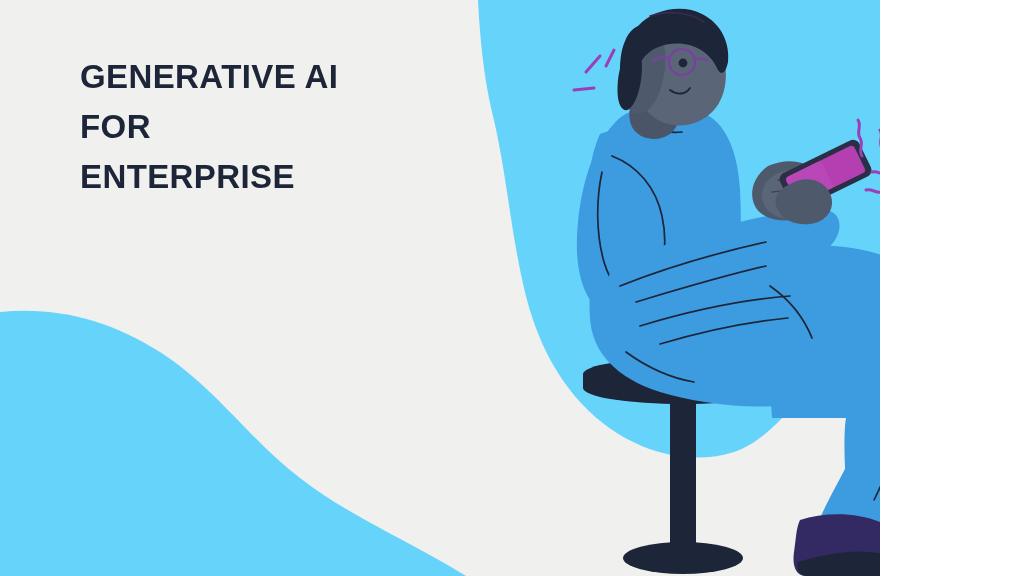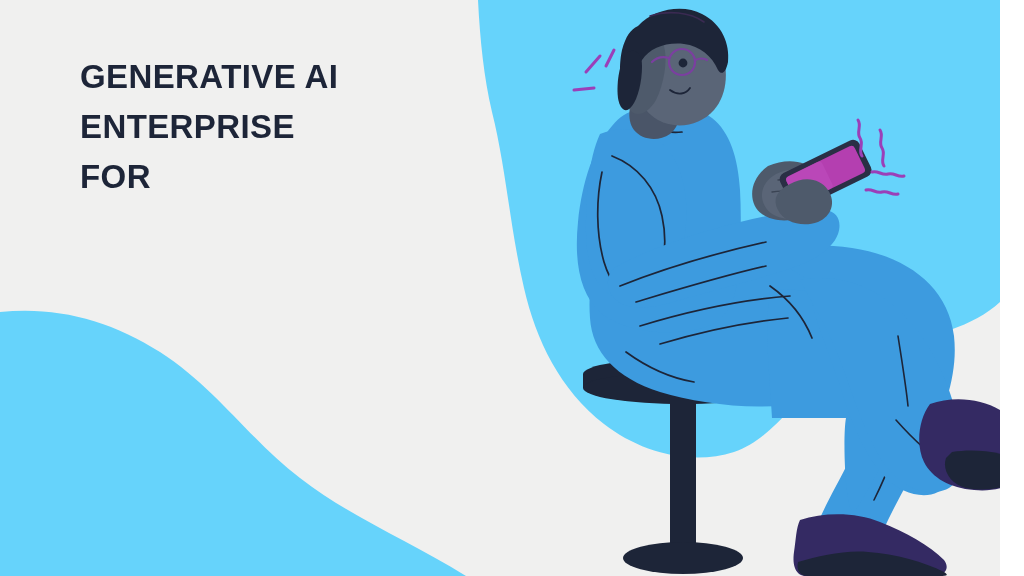--- a/index.html
+++ b/index.html
@@ -2,25 +2,26 @@
 <html><head>
 <meta charset="utf-8">
 <style>
   html, body {
     margin: 0;
     padding: 0;
     background: #ffffff;
   }
   #slide {
     position: relative;
-    width: 1000px;
+    width: 832px;
     height: 576px;
     overflow: hidden;
     background: #86efac;
     font-family: "Liberation Sans", sans-serif;
+    padding-left: 48px;
   }
   #bg-svg, #art-svg {
     position: absolute;
     top: 0;
     left: 0;
     width: 1024px;
     height: 576px;
     display: block;
   }
   #title-block {
@@ -180,17 +181,17 @@
     <g stroke="#9b3fb8" stroke-width="3" stroke-linecap="round" fill="none">
       <path d="M 586 72 L 600 56"></path>
       <path d="M 606 66 L 614 50"></path>
       <path d="M 574 90 L 594 88"></path>
     </g>
 
   </svg>
 
   <div id="title-block">
     <span class="title-line">GENERATIVE AI</span>
+    <span class="title-line">FOR</span>
     <span class="title-line">ENTERPRISE</span>
-    <span class="title-line">FOR</span>
   </div>
 
 </div>
 
 </body></html>

